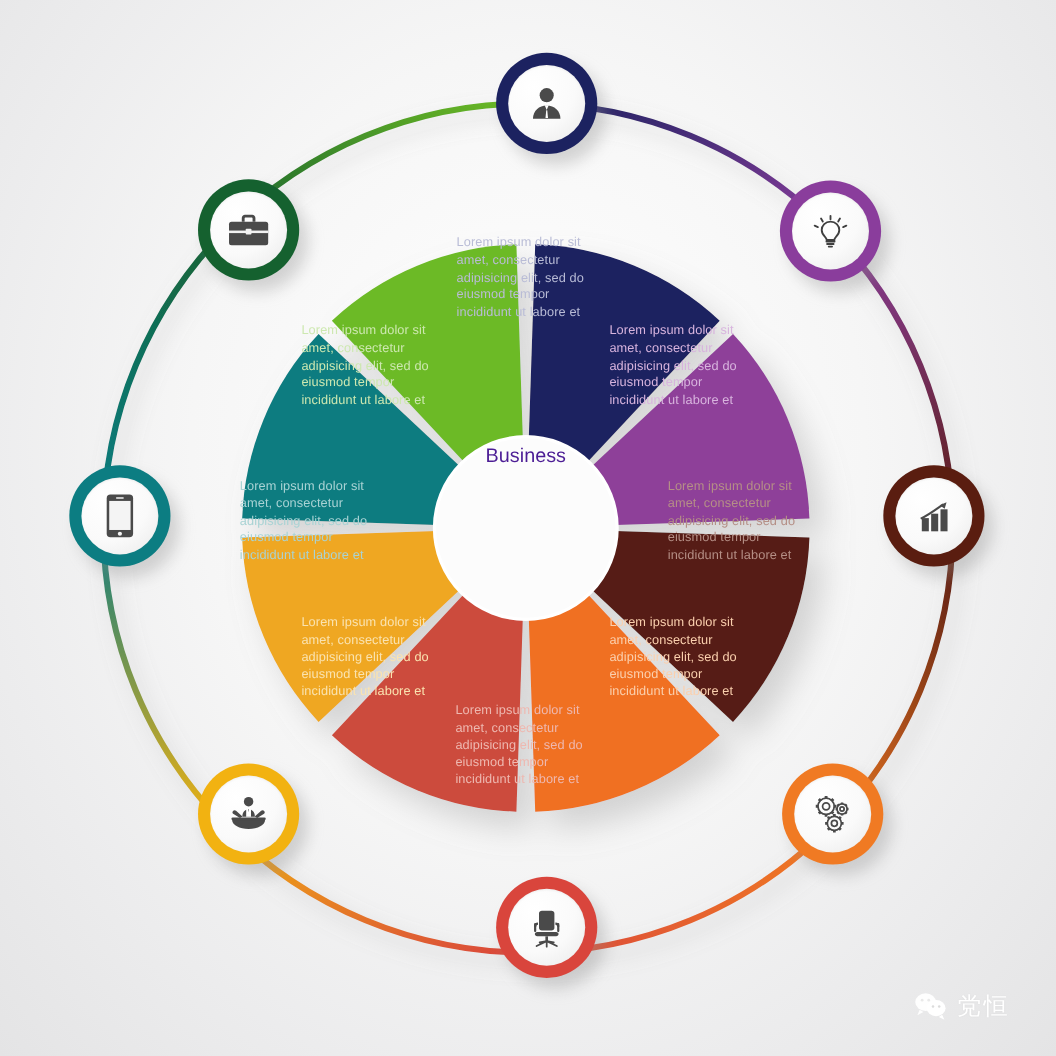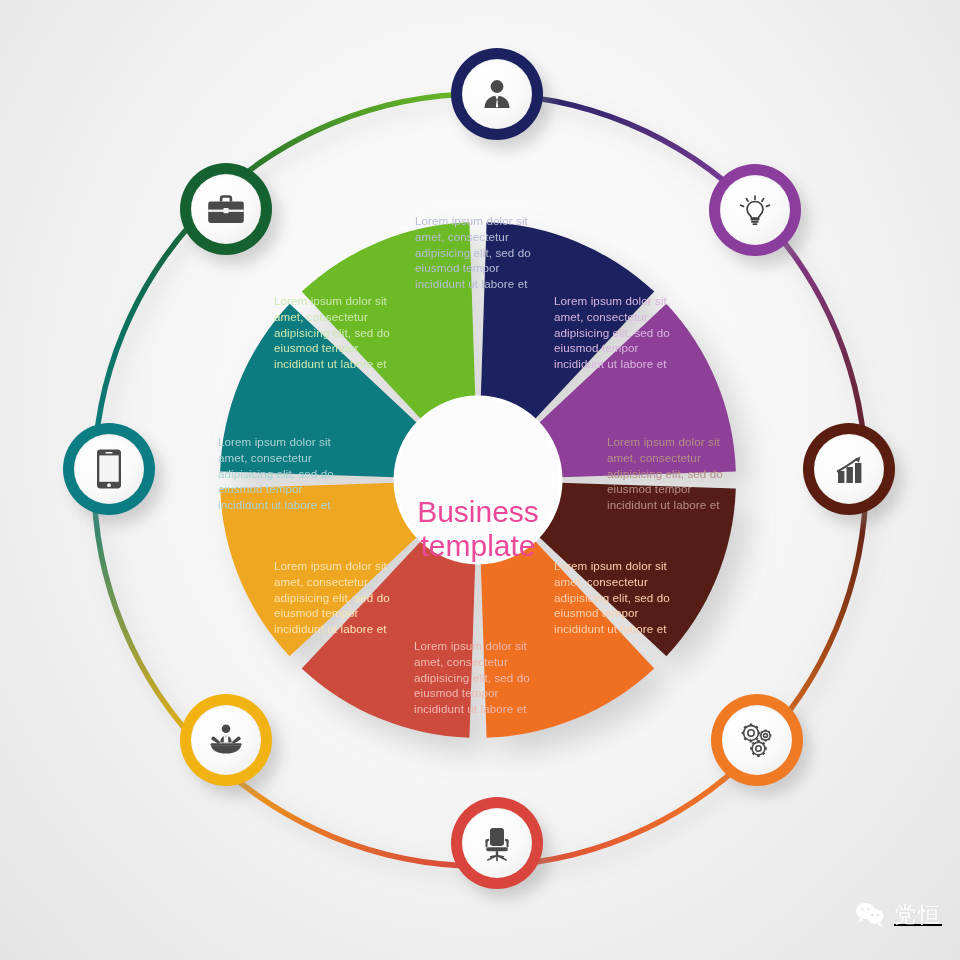--- a/index.html
+++ b/index.html
@@ -14,45 +14,45 @@
     position:absolute;
     font-size:11.6px;
     line-height:15.8px;
     letter-spacing:.1px;
     white-space:pre-line;
     pointer-events:none;
   }
   .center-label{
     position:absolute;
     left:396px;top:397px;width:164px;height:166px;
-    display:flex;align-items:flex-end;justify-content:center;
+    display:flex;align-items:flex-start;justify-content:center;
     text-align:center;
-    color:#ec4899;
-    font-size:30px;
+    color:#4c1d95;
+    font-size:18px;
     line-height:34px;
     font-weight:400;
   }
   .node{
     position:absolute;width:92px;height:92px;border-radius:50%;
   }
   .node .ring{
     position:absolute;inset:0;border-radius:50%;
     box-sizing:border-box;
     background:linear-gradient(150deg,#ffffff 0%,#f7f7f7 45%,#ebebeb 100%);
   }
   .node .inner{
     position:absolute;inset:11px;border-radius:50%;
     background:radial-gradient(circle at 34% 28%, #ffffff 0%, #fafafa 55%, #e9e9e9 100%);
     display:flex;align-items:center;justify-content:center;
     box-shadow:inset 0 1px 2px rgba(0,0,0,.06);
   }
   .node svg{display:block;}
   .wm{
-    position:absolute;right:2px;bottom:30px;
-    display:flex;align-items:center;gap:9px;text-decoration:underline;
+    position:absolute;right:26px;bottom:30px;
+    display:flex;align-items:center;gap:9px;
   }
   .wm-name{color:#ffffff;font-size:22px;letter-spacing:2px;text-shadow:0 0 2px rgba(0,0,0,.06);}
   .wm-sub{
     position:absolute;right:22px;bottom:10px;
     color:#e2e2e2;font-size:10px;letter-spacing:1px;
   }
 </style>
 </head>
 <body>
 
@@ -169,21 +169,20 @@
       <div class="seg-text" style="left: 274px; top: 293px; color: rgb(205, 232, 176); text-align: left;">Lorem ipsum dolor sit
 amet, consectetur
 adipisicing elit, sed do
 eiusmod tempor
 incididunt ut labore et</div>
     </div>
 
   <div class="center-label">
     <div>
       <div>Business</div>
-      <div>template</div>
     </div>
   </div>
 
   <div class="layer" id="node-layer">
       <div class="node" style="left: 451px; top: 48px; filter: drop-shadow(rgba(140, 140, 140, 0.35) 8px 10px 7px);">
         <div class="ring" style="background: rgb(28, 34, 96);"></div>
         <div class="inner">
           <svg width="38" height="38" viewBox="0 0 38 38">
             <circle cx="19" cy="11.5" r="6.4" fill="#4a4a4a"></circle>
             <path d="M6.5 33c0-7.4 5.6-12.2 12.5-12.2S31.5 25.6 31.5 33z" fill="#4a4a4a"></path>

